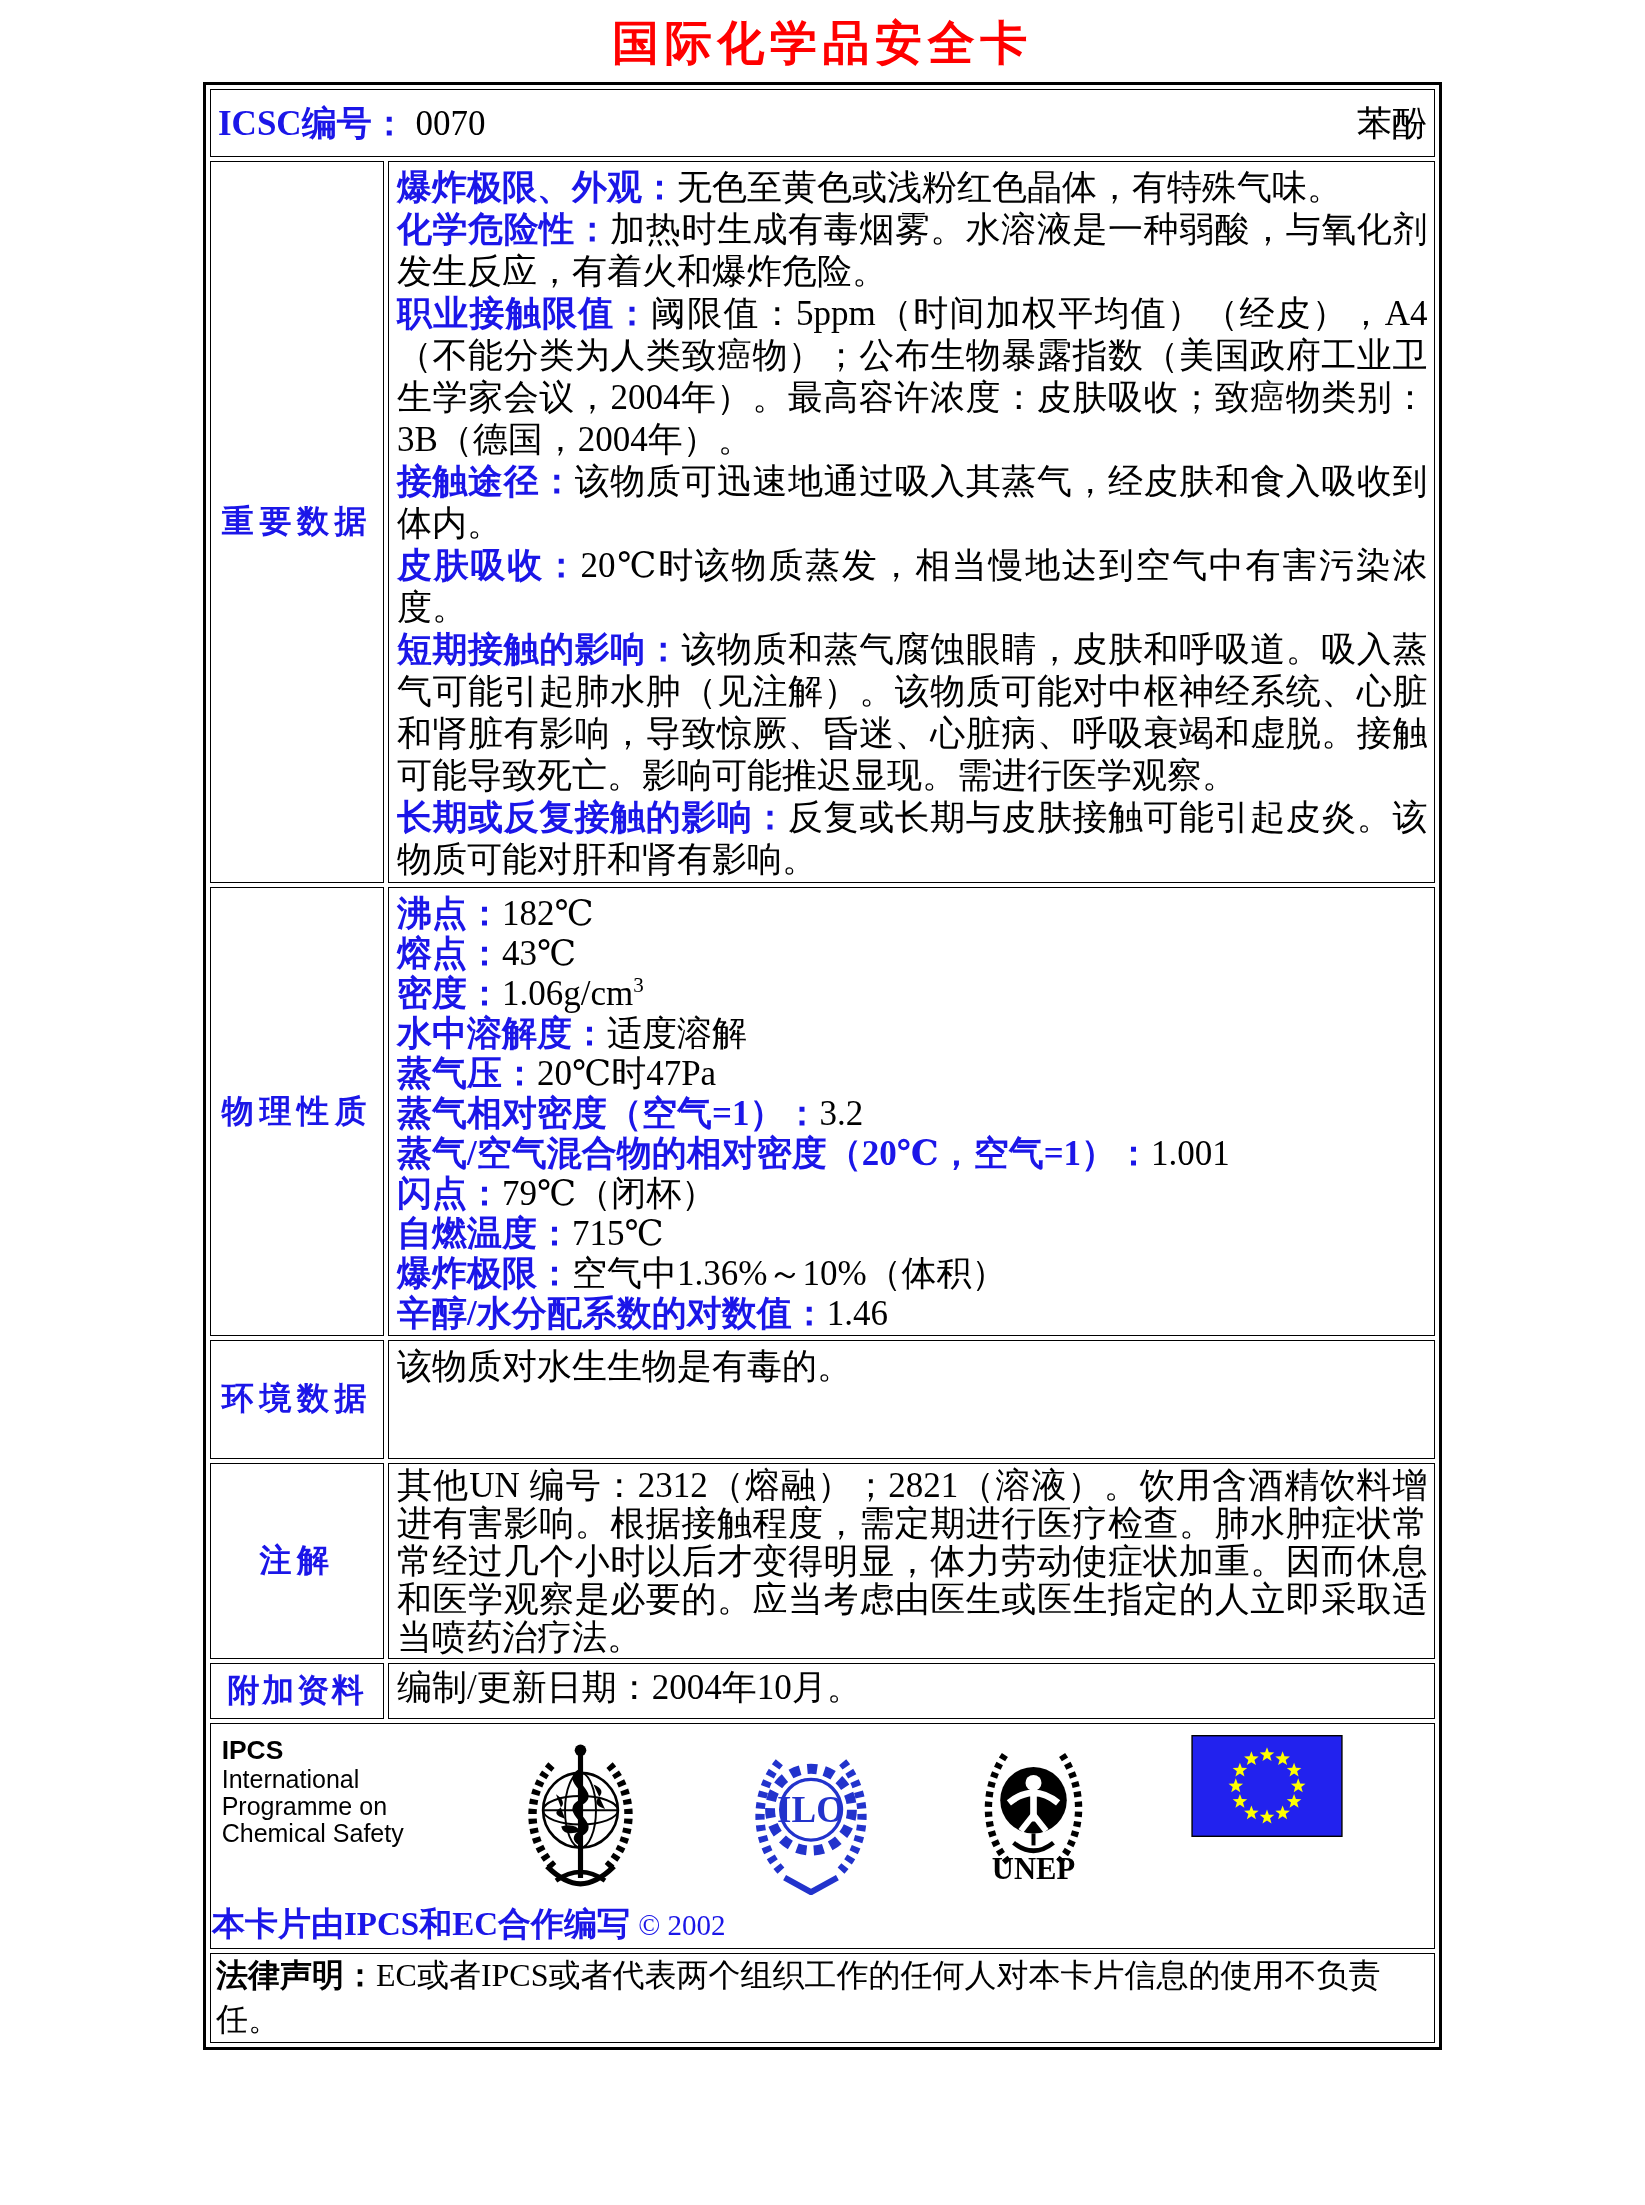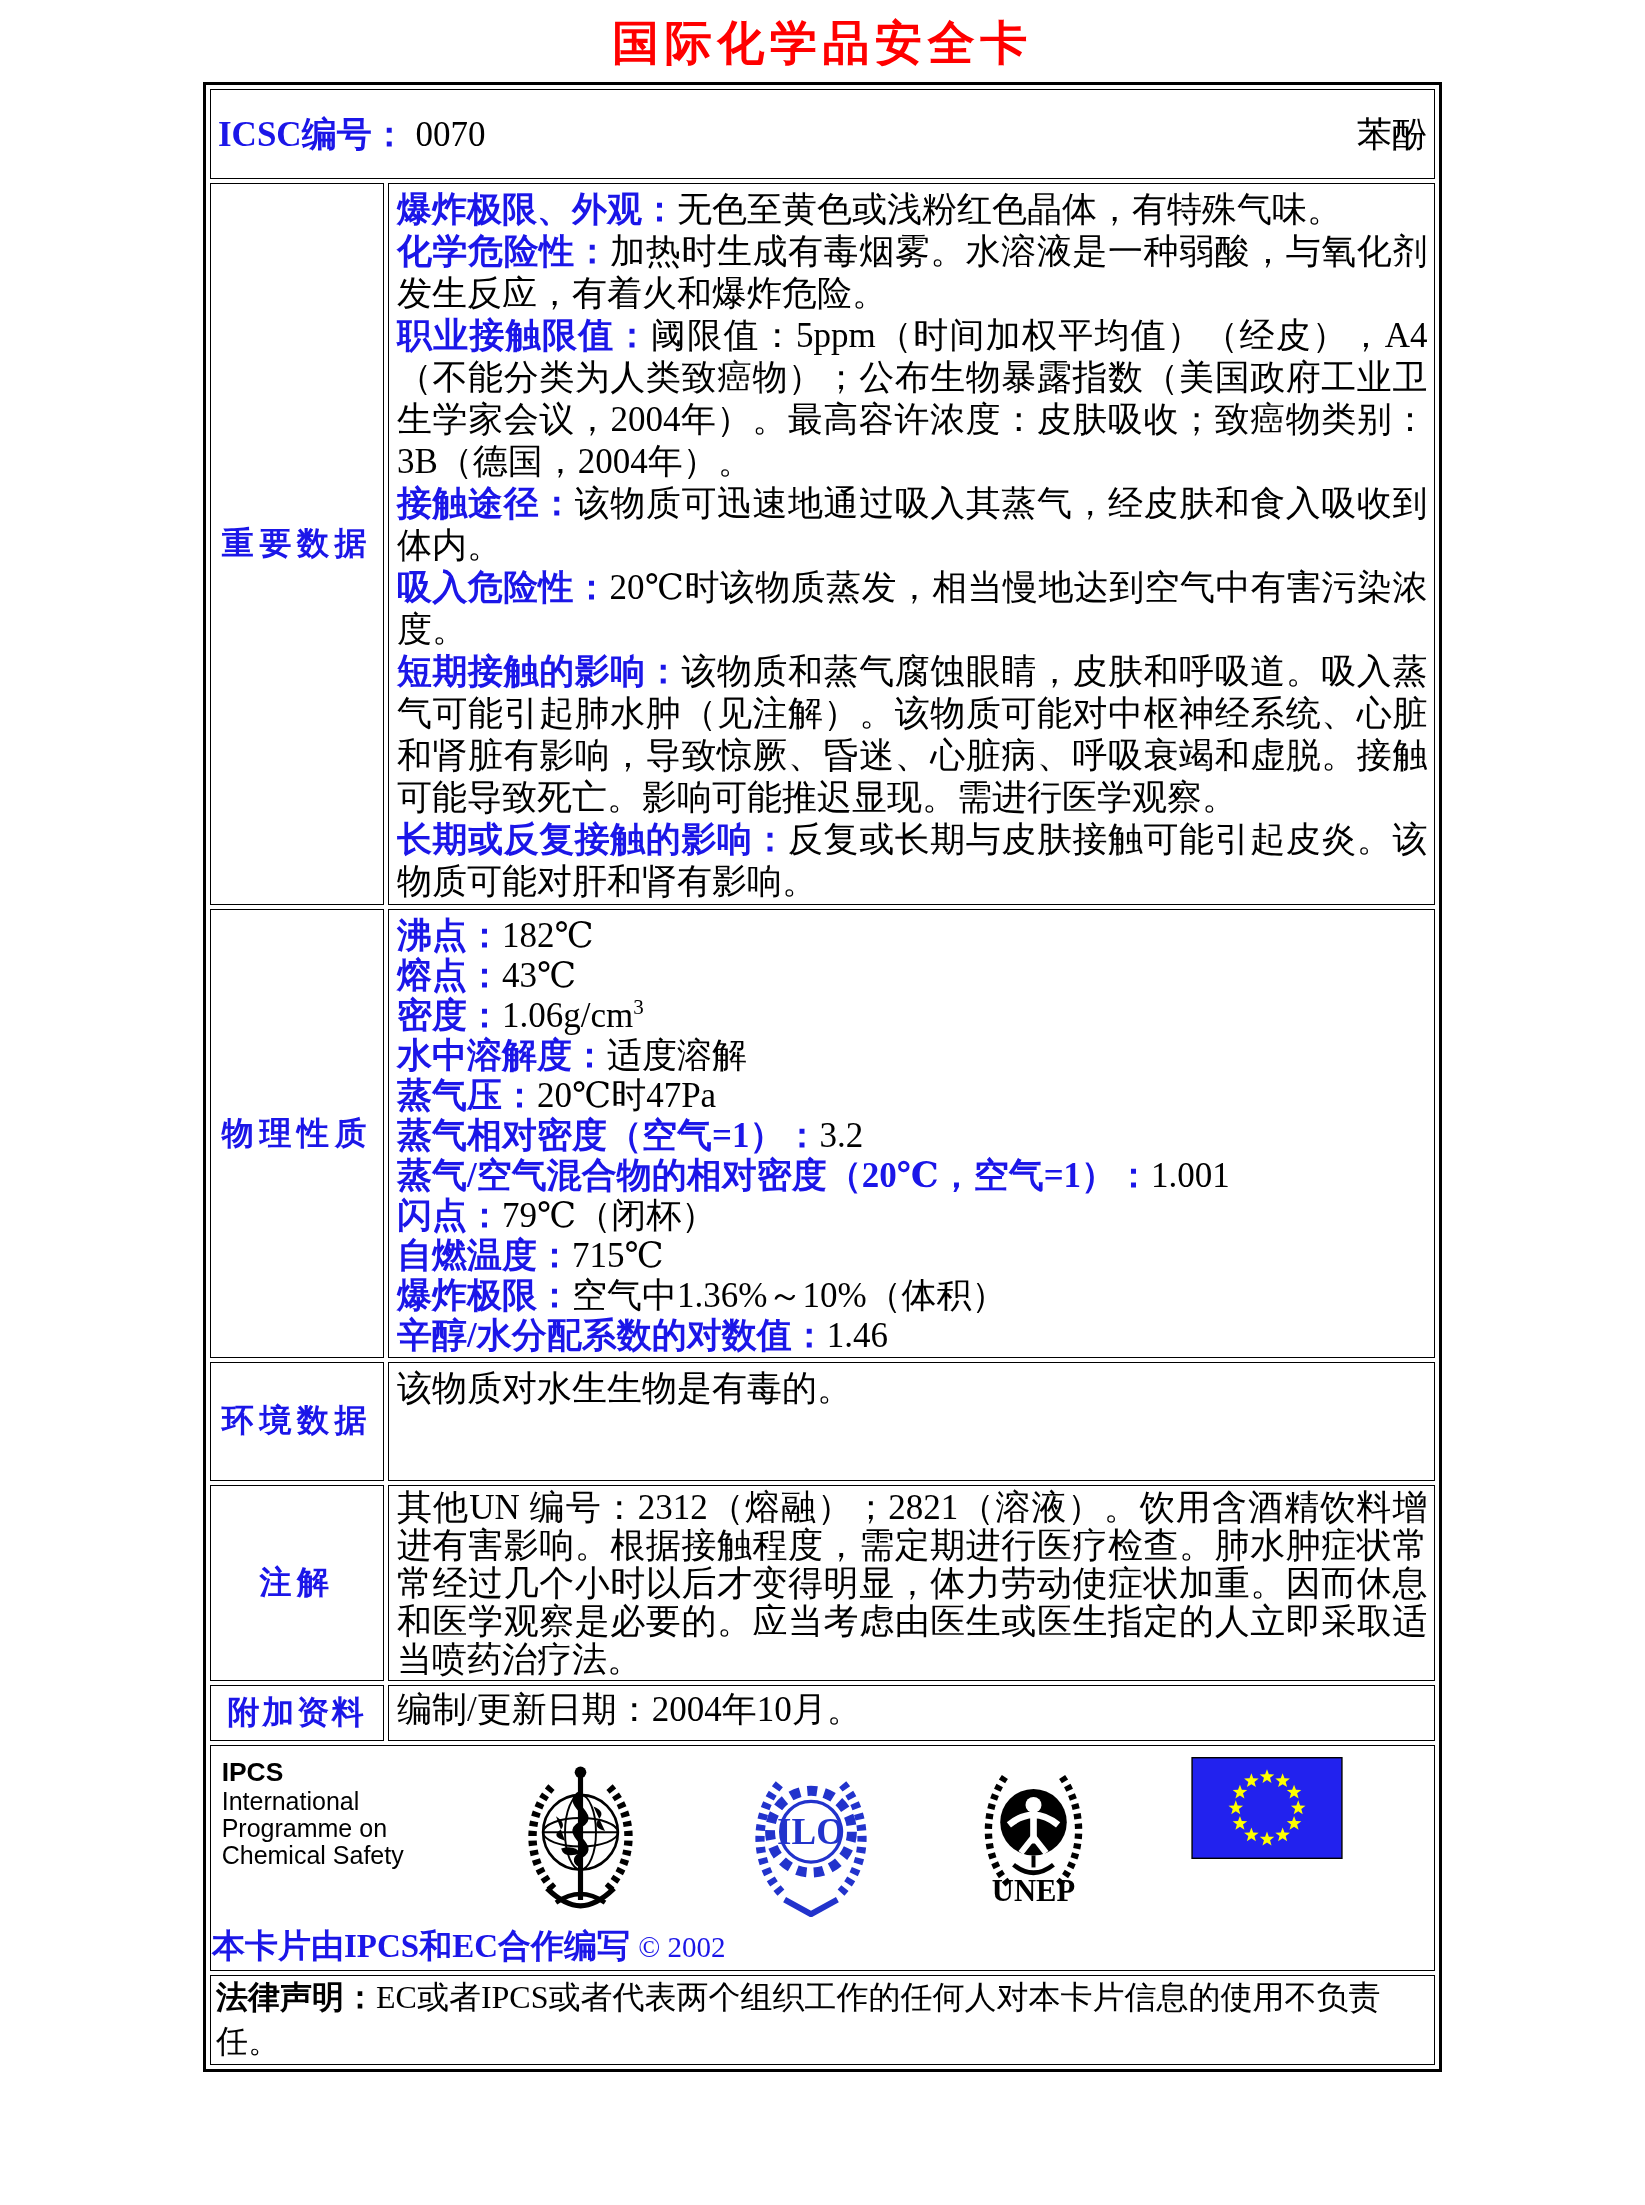--- a/index.html
+++ b/index.html
@@ -32,21 +32,21 @@
   .r-imp  td{height:685px;}
   .r-phys td{height:435px;}
   .r-env  td{height:115px;}
   .r-note td{height:154px;}
   .r-add  td{height:52px;}
   .r-logo td{height:205px;}
   .r-legal td{height:59px;}
 
   td.headcell{
     vertical-align:middle;font-size:35px;
-    padding:11px 7px;
+    padding:0 7px;
   }
   .headrow{display:flex;justify-content:space-between;align-items:center;}
   .blab{color:#1b16e8;font-weight:bold;}
   .content{
     font-size:35px;line-height:42px;
     padding:4.2px 5.6px 0 7px;
     text-align:justify;
   }
   .content.phys{line-height:40px;}
   .content.note{line-height:38px;padding-top:2.8px;}
@@ -96,21 +96,21 @@
   </tr>
 
   <tr class="r-imp">
     <td class="rowlabel">重要数据</td>
     <td>
       <div class="content">
         <div class="pline"><span class="blab">爆炸极限、外观：</span><span>无色至黄色或浅粉红色晶体，有特殊气味。</span></div>
         <div class="pline"><span class="blab">化学危险性：</span><span>加热时生成有毒烟雾。水溶液是一种弱酸，与氧化剂发生反应，有着火和爆炸危险。</span></div>
         <div class="pline"><span class="blab">职业接触限值：</span><span>阈限值：5ppm（时间加权平均值）（经皮），A4（不能分类为人类致癌物）；公布生物暴露指数（美国政府工业卫生学家会议，2004年）。最高容许浓度：皮肤吸收；致癌物类别：3B（德国，2004年）。</span></div>
         <div class="pline"><span class="blab">接触途径：</span><span>该物质可迅速地通过吸入其蒸气，经皮肤和食入吸收到体内。</span></div>
-        <div class="pline"><span class="blab">吸入危险性：</span><span>20℃时该物质蒸发，相当慢地达到空气中有害污染浓度。</span></div>
+        <div class="pline"><span class="blab">皮肤吸收：</span><span>20℃时该物质蒸发，相当慢地达到空气中有害污染浓度。</span></div>
         <div class="pline"><span class="blab">短期接触的影响：</span><span>该物质和蒸气腐蚀眼睛，皮肤和呼吸道。吸入蒸气可能引起肺水肿（见注解）。该物质可能对中枢神经系统、心脏和肾脏有影响，导致惊厥、昏迷、心脏病、呼吸衰竭和虚脱。接触可能导致死亡。影响可能推迟显现。需进行医学观察。</span></div>
         <div class="pline"><span class="blab">长期或反复接触的影响：</span><span>反复或长期与皮肤接触可能引起皮炎。该物质可能对肝和肾有影响。</span></div>
       </div>
     </td>
   </tr>
 
   <tr class="r-phys">
     <td class="rowlabel">物理性质</td>
     <td>
       <div class="content phys">

